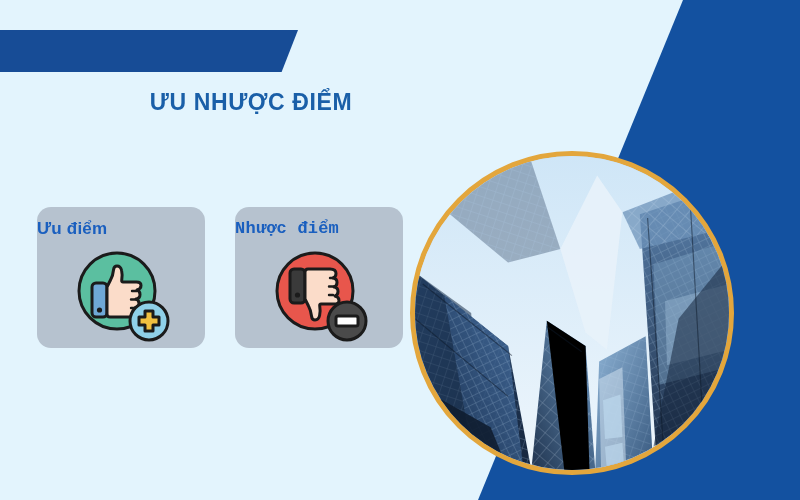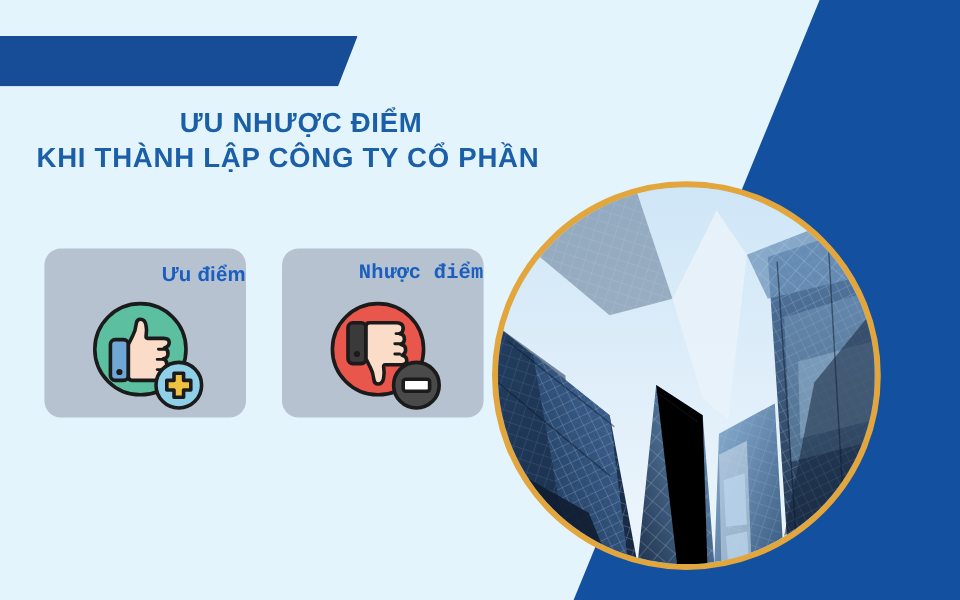--- a/index.html
+++ b/index.html
@@ -70,21 +70,21 @@
     z-index: 4;
   }
   .card.pros { left: 37px; }
   .card.cons { left: 235px; font-family: Liberation Mono, monospace; }
 
   .card-title {
     position: absolute;
     top: 12px;
     left: 0;
     right: 0;
-    text-align: right;
+    text-align: left;
     font-size: 17px;
     font-weight: bold;
     color: #1A5FBF;
     letter-spacing: 0.2px;
   }
 
   
   .icon-art {
     position: absolute;
     left: 50%;
@@ -120,21 +120,20 @@
 <div id="canvas">
 
   <svg class="wedge" viewBox="0 0 800 500" preserveAspectRatio="none">
     <polygon points="683,0 800,0 800,500 478,500" fill="#1351A0"></polygon>
   </svg>
 
   <div class="banner"></div>
 
   <div class="headline">
     <span class="line1">ƯU NHƯỢC ĐIỂM</span>
-    <span class="line2">KHI THÀNH LẬP CÔNG TY CỔ PHẦN</span>
   </div>
 
   <div class="card pros">
     <div class="card-title">Ưu điểm</div>
     <svg class="icon-art" viewBox="0 0 104 96">
 
       <circle cx="48" cy="44" r="38" fill="#5BBFA0" stroke="#1b1b1b" stroke-width="3"></circle>
 
       <rect x="23" y="36" width="15" height="34" rx="4" fill="#6FA8D6" stroke="#1b1b1b" stroke-width="3"></rect>
       <circle cx="30.5" cy="63" r="2.6" fill="#1b1b1b"></circle>

